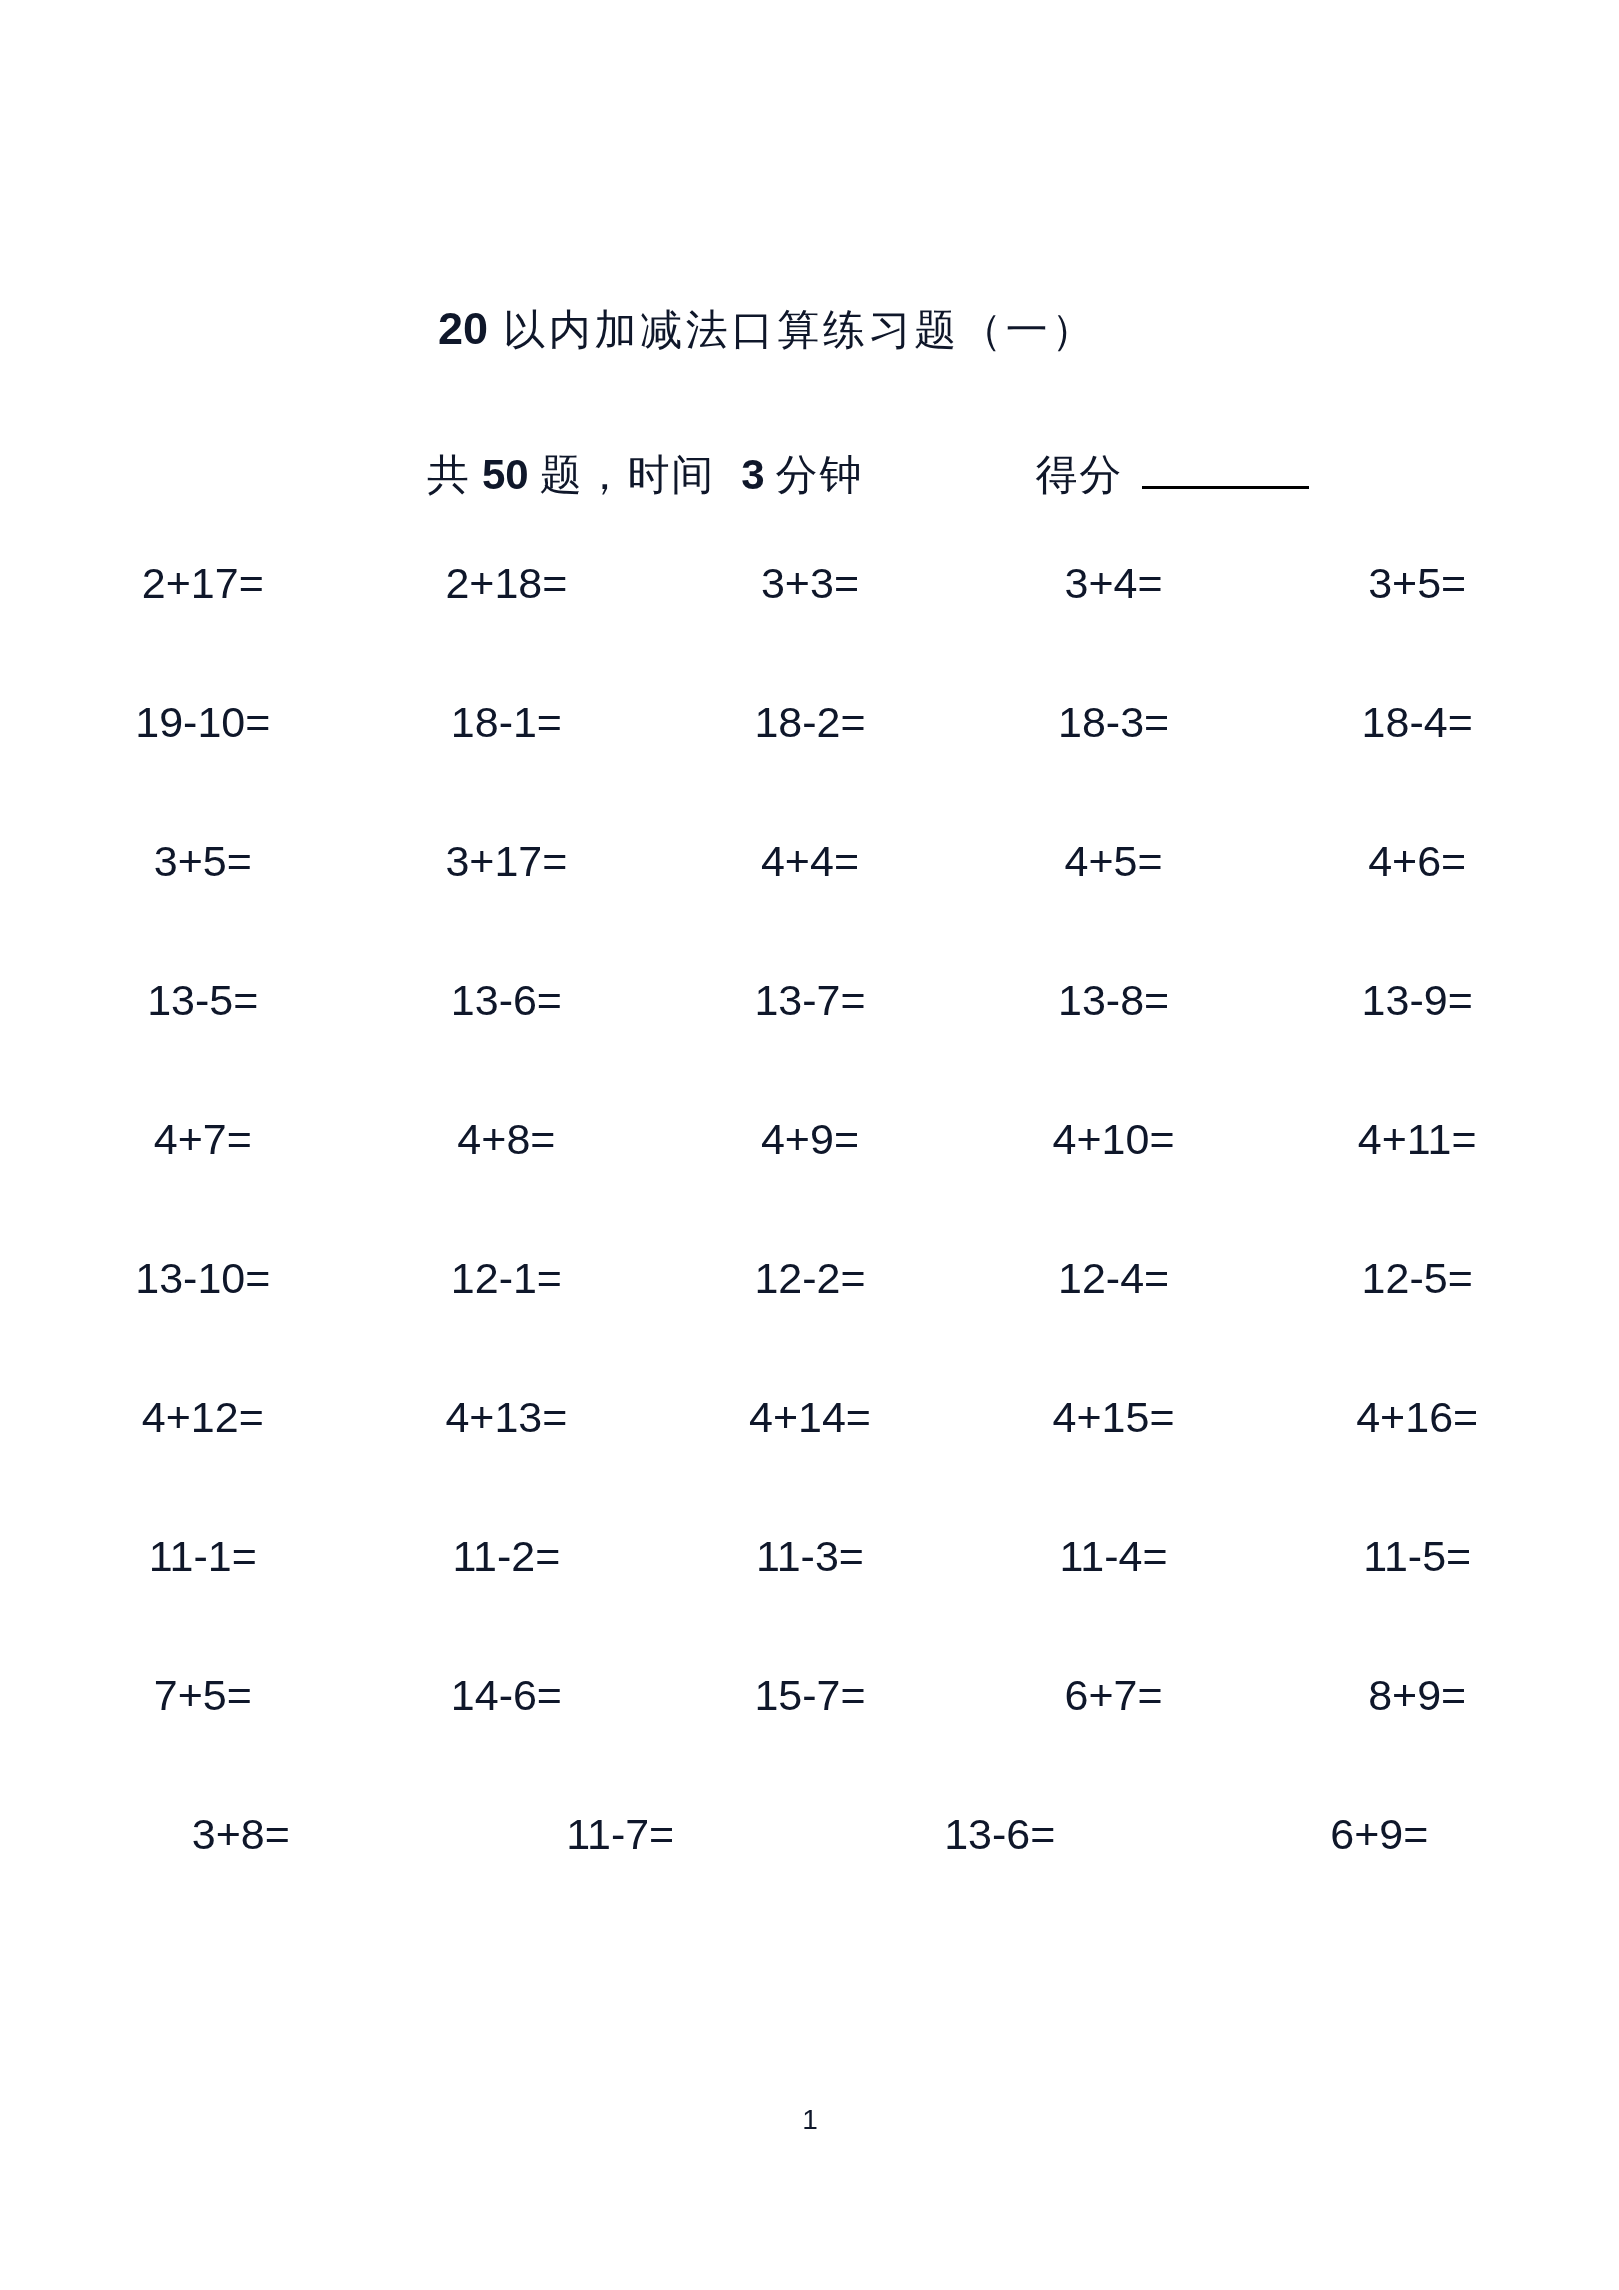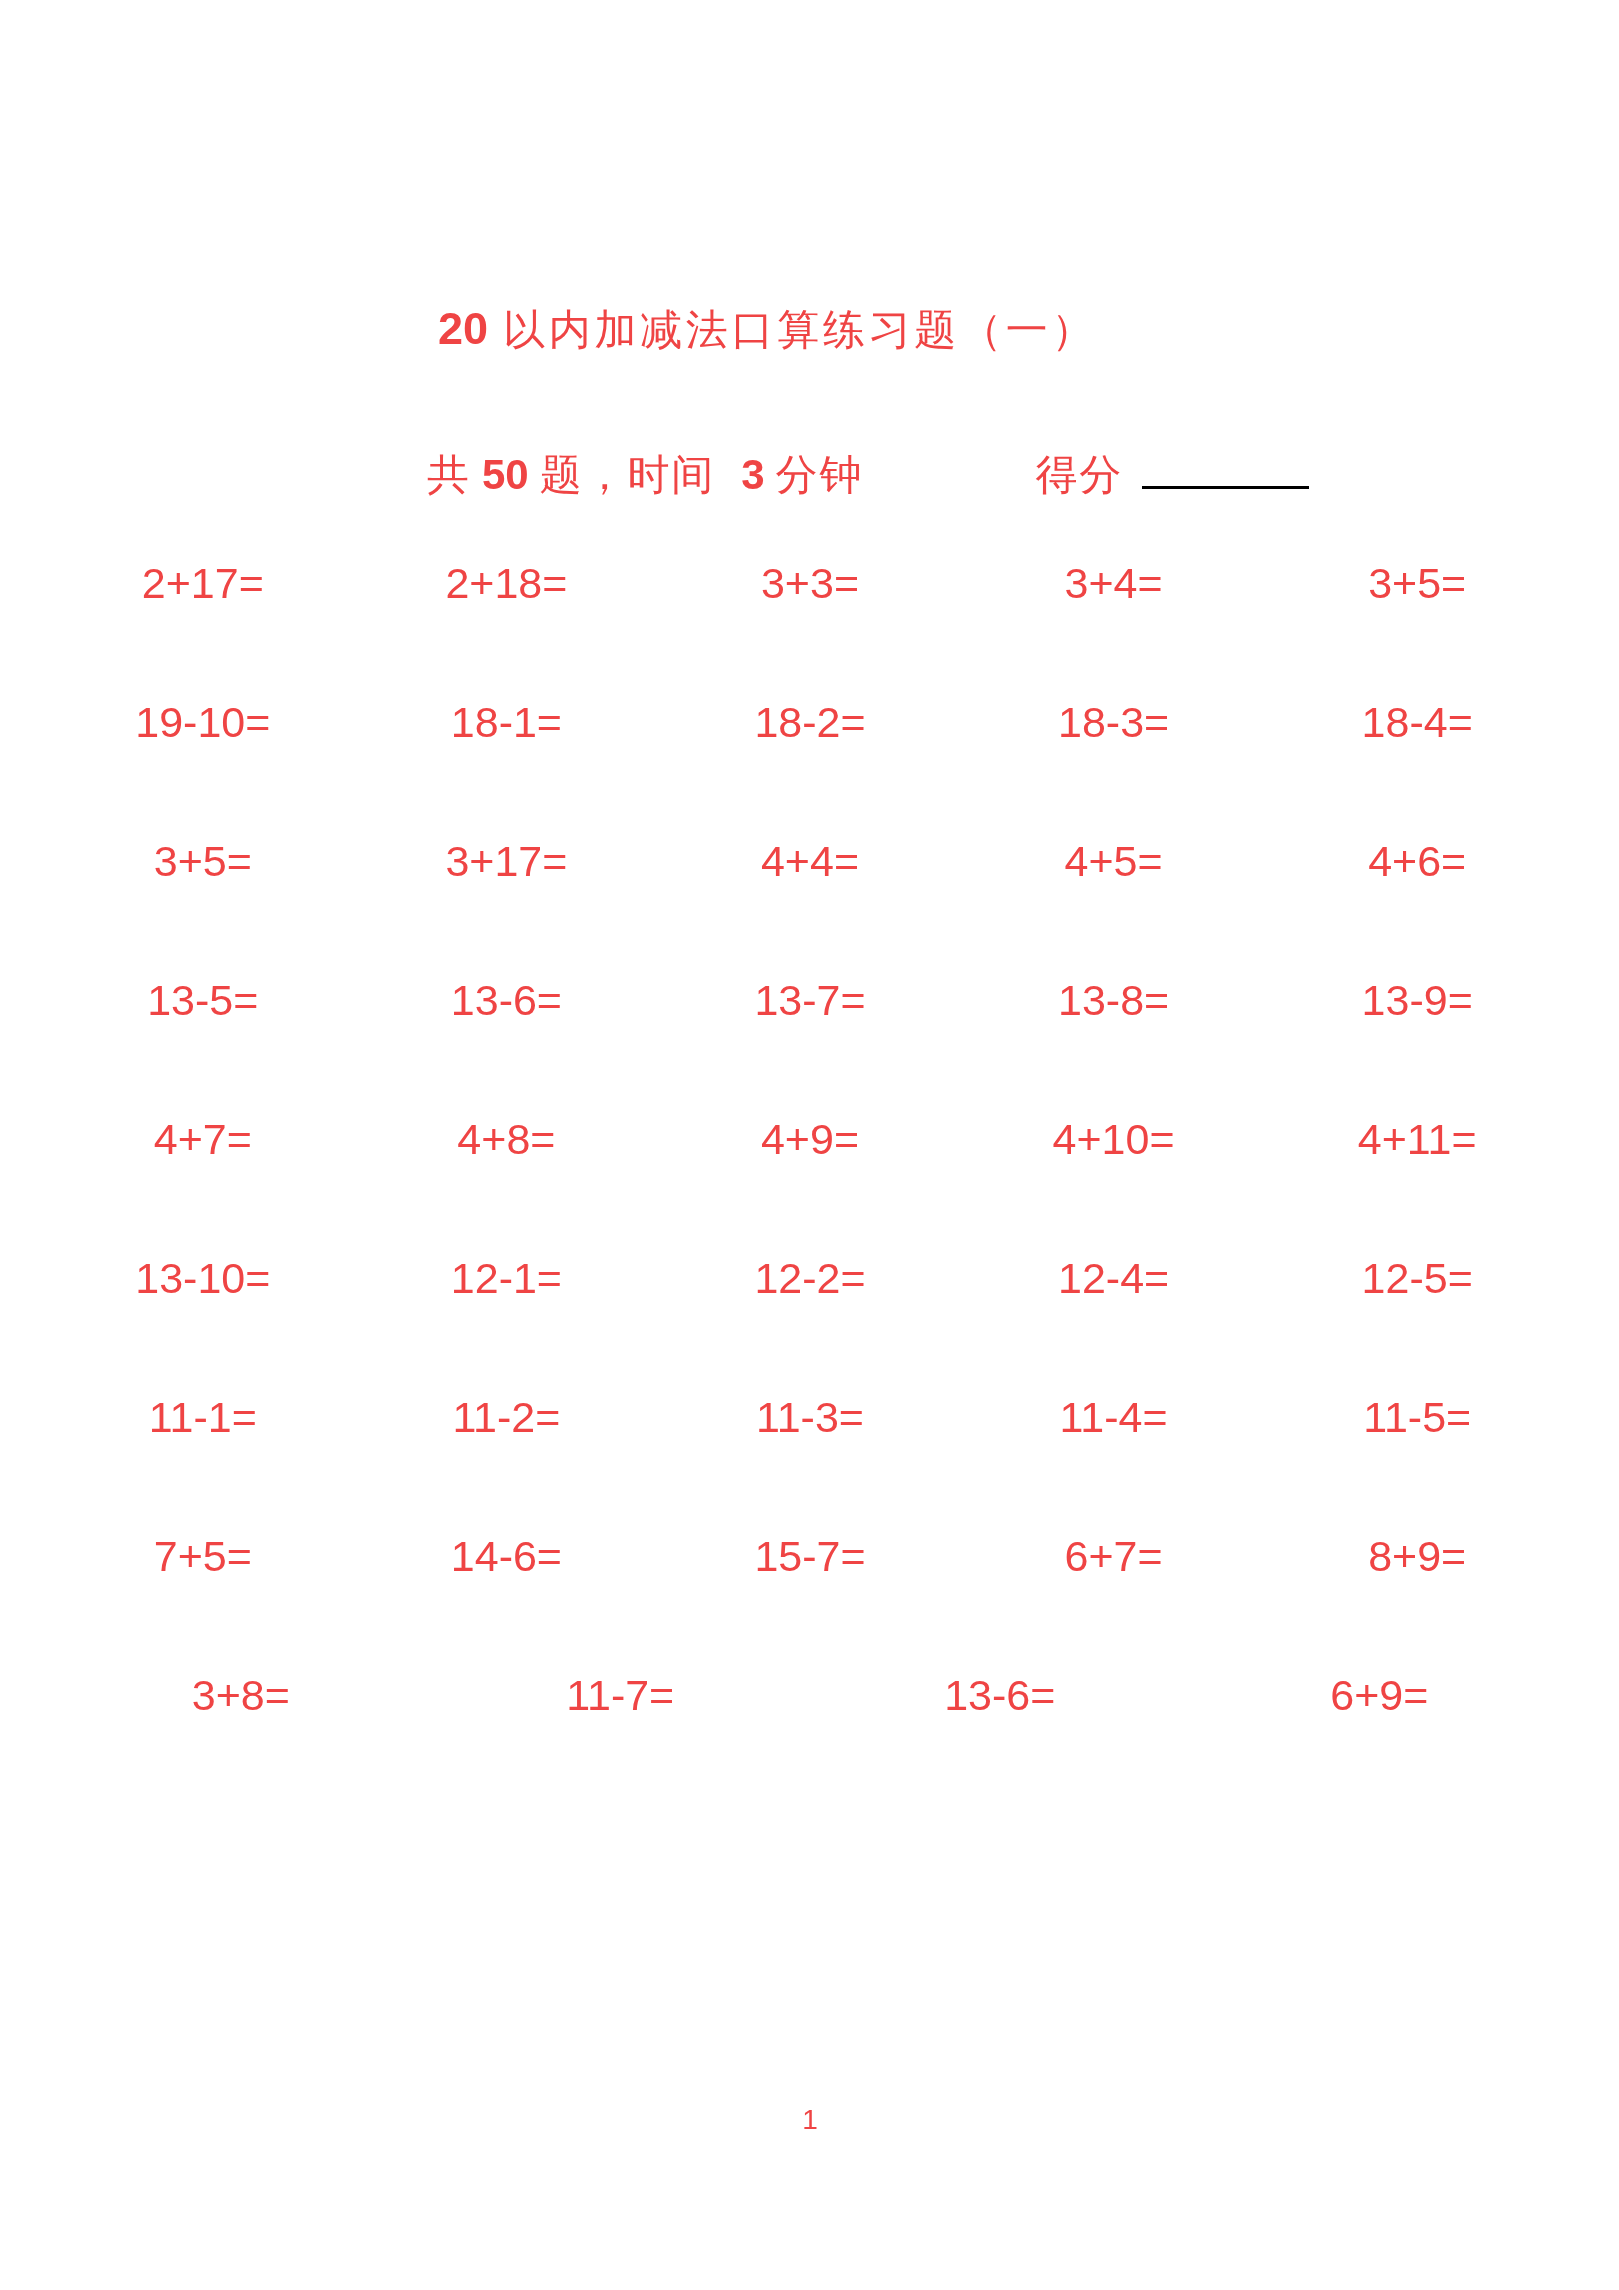--- a/index.html
+++ b/index.html
@@ -5,21 +5,21 @@
   html, body {
     margin: 0;
     padding: 0;
     background: #ffffff;
   }
   .page {
     position: relative;
     width: 1620px;
     height: 2290px;
     background: #ffffff;
-    color: #ef4444;
+    color: #0f172a;
     font-family: "Liberation Sans", sans-serif;
     overflow: hidden;
   }
   
   .title {
     position: absolute;
     top: 302px;
     left: 438px;
     font-size: 42px;
     font-family: "Liberation Serif", "DejaVu Serif", serif;
@@ -140,20 +140,27 @@
         <div class="cell">4+11=</div>
       </div>
       <div class="grid-row">
         <div class="cell">13-10=</div>
         <div class="cell">12-1=</div>
         <div class="cell">12-2=</div>
         <div class="cell">12-4=</div>
         <div class="cell">12-5=</div>
       </div>
       <div class="grid-row">
+        <div class="cell">4+12=</div>
+        <div class="cell">4+13=</div>
+        <div class="cell">4+14=</div>
+        <div class="cell">4+15=</div>
+        <div class="cell">4+16=</div>
+      </div>
+      <div class="grid-row">
         <div class="cell">11-1=</div>
         <div class="cell">11-2=</div>
         <div class="cell">11-3=</div>
         <div class="cell">11-4=</div>
         <div class="cell">11-5=</div>
       </div>
       <div class="grid-row">
         <div class="cell">7+5=</div>
         <div class="cell">14-6=</div>
         <div class="cell">15-7=</div>

